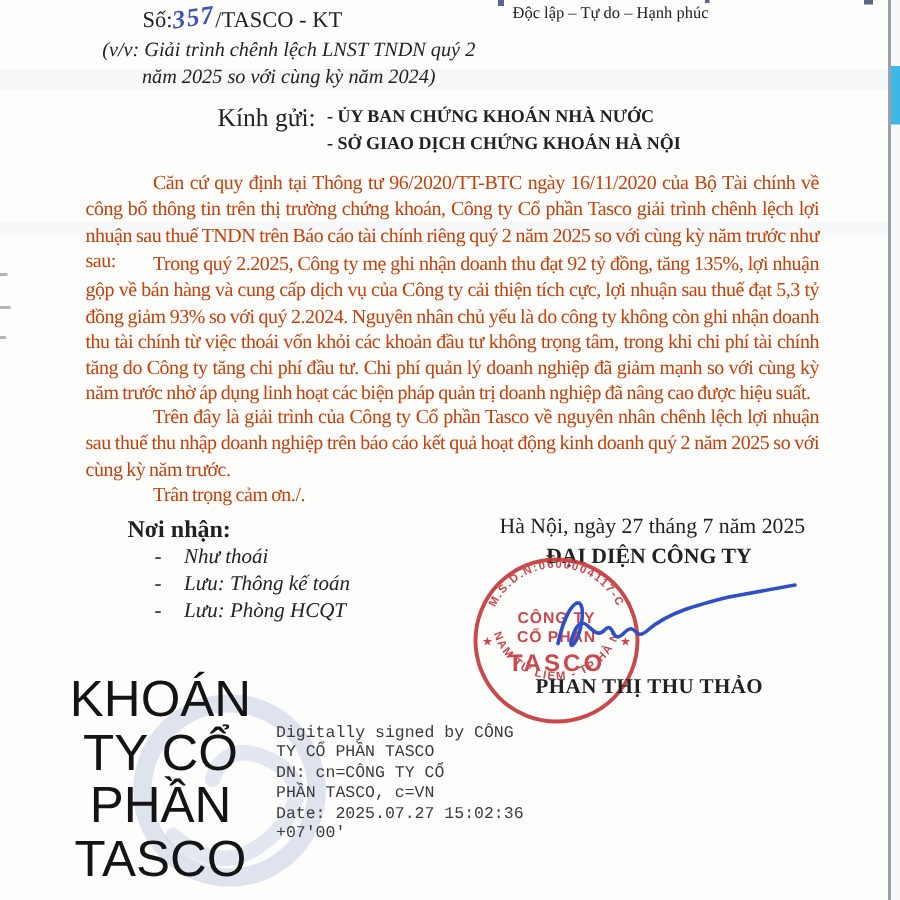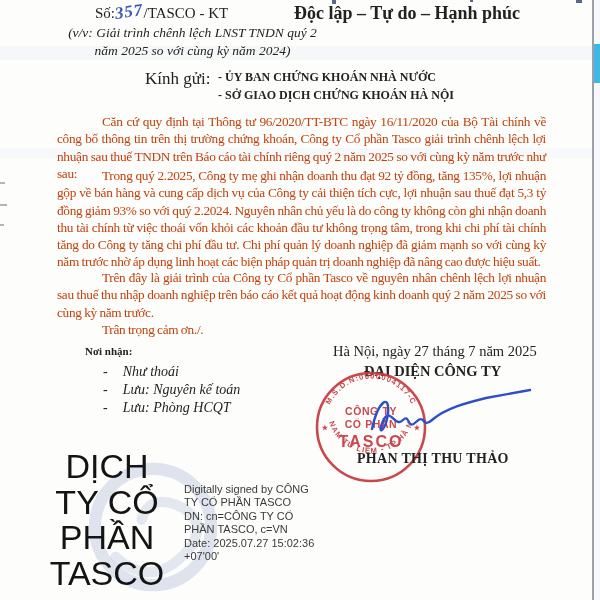--- a/index.html
+++ b/index.html
@@ -12,38 +12,38 @@
   .band1{top:46px;height:14px;background:rgba(205,215,232,0.16);}
   .band2{top:148px;height:10px;background:rgba(205,215,232,0.13);}
   .edge-mark{position:absolute;background:#8a8f96;opacity:.65;}
   .top-frag{position:absolute;top:0;background:#33406a;opacity:.8;}
 
   
   .doc-number{position:absolute;left:95px;top:3px;font-size:15px;white-space:nowrap;}
   .hand-number{display:inline-block;color:#3d55b8;font-style:italic;font-weight:bold;
                font-size:17px;transform:rotate(-8deg) translateY(-1px);letter-spacing:1px;}
   .motto{position:absolute;left:287px;top:3px;width:240px;text-align:center;
-         font-weight:bold;font-size:18px;white-space:nowrap;}
+         font-weight:normal;font-size:11px;white-space:nowrap;}
   .subject{position:absolute;left:40px;top:24px;width:305px;text-align:center;
            font-style:italic;font-size:13.5px;line-height:17.5px;}
 
   
   .kinhgui-label{position:absolute;left:145px;top:69px;font-size:17px;}
   .kinhgui-list{position:absolute;left:218px;top:69px;font-weight:bold;
                 font-size:12px;line-height:17.5px;white-space:nowrap;}
 
   
   .para{position:absolute;left:57px;width:489px;text-align:justify;
         font-size:13.3px;line-height:17.3px;letter-spacing:-0.3px;word-spacing:-0.5px;
         text-indent:45px;color:#c2410c;}
   .p1{top:113px;} .p2{top:167px;} .p3{top:269px;}
   .closing{top:321px;text-align:left;}
 
   
-  .noinhan{position:absolute;left:85px;top:345px;font-weight:bold;font-size:11px;text-align:center;}
+  .noinhan{position:absolute;left:85px;top:345px;font-weight:bold;font-size:16px;text-align:center;}
   .nn-item{position:absolute;left:103px;display:flex;gap:15px;
            font-style:italic;font-size:14px;white-space:nowrap;}
   .nn1{top:364px;} .nn2{top:382px;} .nn3{top:400px;}
 
   
   .dateline{position:absolute;left:333px;top:343px;font-size:14.5px;white-space:nowrap;}
   .rep-title{position:absolute;left:364px;top:363px;font-weight:bold;font-size:14.5px;white-space:nowrap;}
   .signer{position:absolute;left:357px;top:451px;font-weight:bold;font-size:14px;
           letter-spacing:.3px;white-space:nowrap;z-index:6;}
 
@@ -58,21 +58,21 @@
   
   .sig{position:absolute;left:362px;top:383px;width:176px;height:64px;z-index:7;}
 
   
   .watermark{position:absolute;left:58px;top:452px;width:190px;height:150px;z-index:1;}
 
   
   .bigtext{position:absolute;left:28px;top:449px;width:158px;text-align:center;z-index:2;
            font-family:"Liberation Sans",sans-serif;font-size:34px;line-height:35.5px;color:#141414;}
   .digi{position:absolute;left:184px;top:483px;z-index:2;
-        font-family:Liberation Sans, sans-serif;font-size:11px;line-height:13.4px;color:#3a3a3a;}
+        font-family:Liberation Mono, monospace;font-size:11px;line-height:13.4px;color:#3a3a3a;}
 
   
   .scroll-divider{position:absolute;left:592px;top:0;width:1.5px;height:600px;background:#9ba1a8;}
   .scroll-track{position:absolute;left:594px;top:0;width:6px;height:600px;background:#f7f8f9;}
   .scroll-thumb{position:absolute;left:593.5px;top:44px;width:6.5px;height:39px;background:#3cb8e8;}
 </style>
 </head>
 <body>
 
 <div class="page">
@@ -106,21 +106,21 @@
   <div class="para p3">Trên đây là giải trình của Công ty Cổ phần Tasco về nguyên nhân chênh lệch lợi nhuận sau thuế thu nhập doanh nghiệp trên báo cáo kết quả hoạt động kinh doanh quý 2 năm 2025 so với cùng kỳ năm trước.</div>
   <div class="para closing">Trân trọng cảm ơn./.</div>
 
   <div class="noinhan">Nơi nhận:</div>
   <div class="nn-item nn1">
     <span>-</span>
     <span>Như thoái</span>
   </div>
   <div class="nn-item nn2">
     <span>-</span>
-    <span>Lưu: Nguyên kế toán</span>
+    <span>Lưu: Thông kế toán</span>
   </div>
   <div class="nn-item nn3">
     <span>-</span>
     <span>Lưu: Phòng HCQT</span>
   </div>
 
   <div class="dateline">Hà Nội, ngày 27 tháng 7 năm 2025</div>
   <div class="rep-title">ĐẠI DIỆN CÔNG TY</div>
   <div class="signer">PHAN THỊ THU THẢO</div>
 
@@ -147,21 +147,21 @@
     <path d="M 10 46 C 16 18, 28 10, 26 30 C 24 48, 14 54, 21 38 C 28 22, 33 46, 41 37
              C 48 30, 45 48, 54 39 C 63 30, 60 46, 70 37 C 84 25, 104 20, 124 15 L 168 7" fill="none" stroke="#2f4fc7" stroke-width="2.4" stroke-linecap="round" stroke-linejoin="round"></path>
   </svg>
 
   <svg class="watermark" viewBox="0 0 200 160">
     <circle cx="100" cy="80" r="62" fill="none" stroke="rgba(178,188,214,0.40)" stroke-width="13"></circle>
     <path d="M 60 112 Q 100 148 138 104 Q 162 72 124 56 Q 96 46 88 72" fill="none" stroke="rgba(178,188,214,0.35)" stroke-width="11" stroke-linecap="round"></path>
   </svg>
 
   <div class="bigtext">
-    <div>DỊCH</div>
+    <div>KHOÁN</div>
     <div>TY CỔ</div>
     <div>PHẦN</div>
     <div>TASCO</div>
   </div>
 
   <div class="digi">
     <div>Digitally signed by CÔNG</div>
     <div>TY CỔ PHẦN TASCO</div>
     <div>DN: cn=CÔNG TY CỔ</div>
     <div>PHẦN TASCO, c=VN</div>

